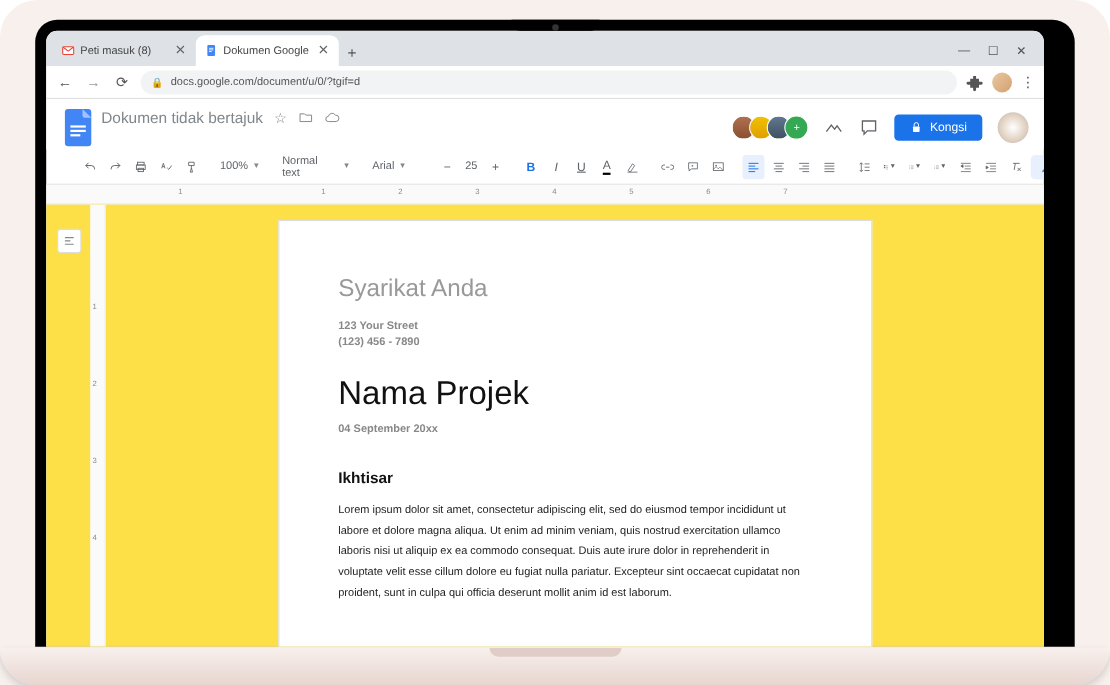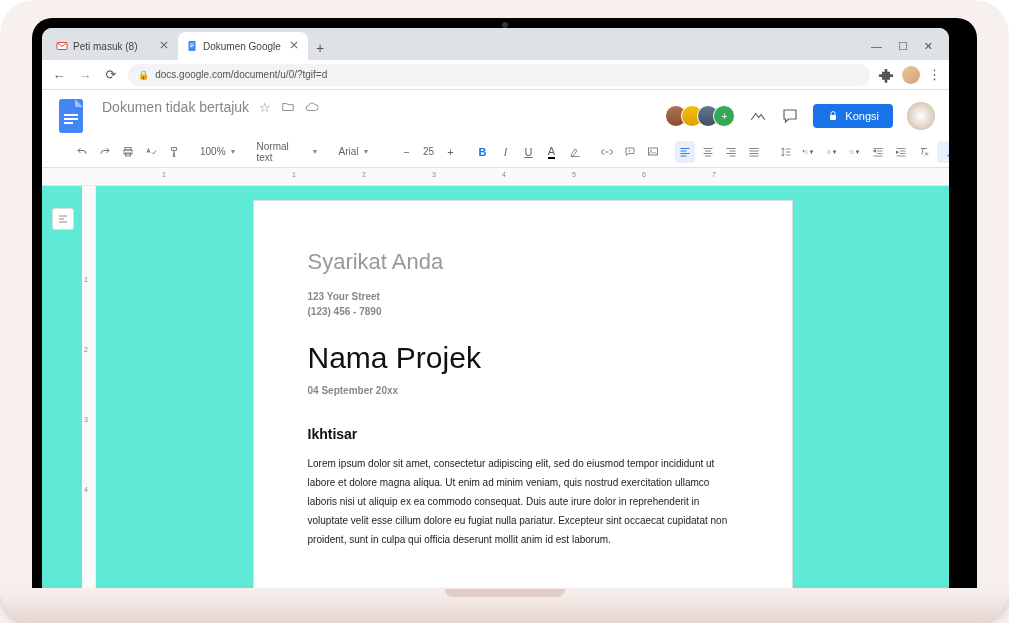--- a/index.html
+++ b/index.html
@@ -24,21 +24,21 @@
   .addr-bar { background: #fff; height: 30px; display: flex; align-items: center; padding: 0 8px; gap: 8px; border-bottom: 1px solid #e0e0e0; }
   .nav-btn { color: #999; width: 18px; text-align: center; font-size: 13px; }
   .nav-btn.active { color: #555; }
   .url-field { flex: 1; background: #f1f3f4; border-radius: 12px; height: 22px; display: flex; align-items: center; padding: 0 10px; font-size: 10px; color: #555; gap: 6px; }
   .lock { color: #666; font-size: 9px; }
   .ext-area { display: flex; align-items: center; gap: 8px; }
   .ext-icon { width: 16px; height: 16px; }
   .profile-pic { width: 18px; height: 18px; border-radius: 50%; background: linear-gradient(135deg, #e8c9a0, #d4a070); }
   
   
-  .docs-header { background: #fff; padding: 6px 14px 0 14px; display: flex; align-items: flex-start; gap: 16px; }
+  .docs-header { background: #fff; padding: 6px 14px 0 14px; display: flex; align-items: flex-start; gap: 6px; }
   .docs-logo { width: 30px; height: 40px; flex-shrink: 0; }
   .docs-titlebar { flex: 1; }
   .title-row { display: flex; align-items: center; gap: 10px; height: 22px; }
   .doc-title { font-size: 14px; color: #80868b; }
   .title-icons { display: flex; gap: 10px; color: #80868b; font-size: 13px; }
   .menu-row { display: flex; gap: 3px; font-size: 11px; color: #333; margin-top: 2px; }
   .menu-item { padding: 2px 5px; }
   .header-right { display: flex; align-items: center; gap: 14px; margin-top: 6px; }
   .collab-avatars { display: flex; }
   .collab-avatars .av { width: 22px; height: 22px; border-radius: 50%; border: 1.5px solid #fff; margin-left: -6px; background: #999; }
@@ -60,21 +60,21 @@
   .bold-active { color: #1a73e8; font-weight: bold; }
   .pen-btn { margin-left: auto; background: #e8f0fe; border-radius: 4px; padding: 4px 8px; color: #1a73e8; display: flex; align-items: center; gap: 4px; }
   
   
   .ruler-area { display: flex; height: 18px; border-bottom: 1px solid #e8e8e8; background: #fafafa; }
   .ruler-left { width: 40px; }
   .ruler { flex: 1; position: relative; font-size: 7px; color: #888; }
   .ruler-tick { position: absolute; top: 3px; }
   
   
-  .doc-area { flex: 1; display: flex; background: #5eead4; overflow: hidden; }
+  .doc-area { flex: 1; display: flex; background: #fde047; overflow: hidden; }
   .left-gutter { width: 40px; position: relative; }
   .outline-btn { position: absolute; top: 22px; left: 10px; width: 22px; height: 22px; border: 1px solid #ddd; border-radius: 3px; display: flex; align-items: center; justify-content: center; color: #888; font-size: 10px; background: #fff; }
   .v-ruler { width: 14px; position: relative; font-size: 7px; color: #888; background: #fafafa; border-right: 1px solid #eee; }
   .v-tick { position: absolute; left: 2px; }
   .page-wrap { flex: 1; padding: 14px 40px 0 40px; display: flex; justify-content: center; }
   .page { background: #fff; width: 540px; border: 1px solid #ddd; padding: 48px 54px; height: 700px; }
   .company { font-size: 22px; color: #999; font-weight: 400; margin-bottom: 14px; }
   .addr { font-size: 10px; color: #888; line-height: 1.5; font-weight: 600; margin-bottom: 22px; }
   .proj-name { font-size: 30px; color: #111; font-weight: 400; margin-bottom: 10px; }
   .proj-date { font-size: 10px; color: #888; font-weight: 600; margin-bottom: 30px; }

